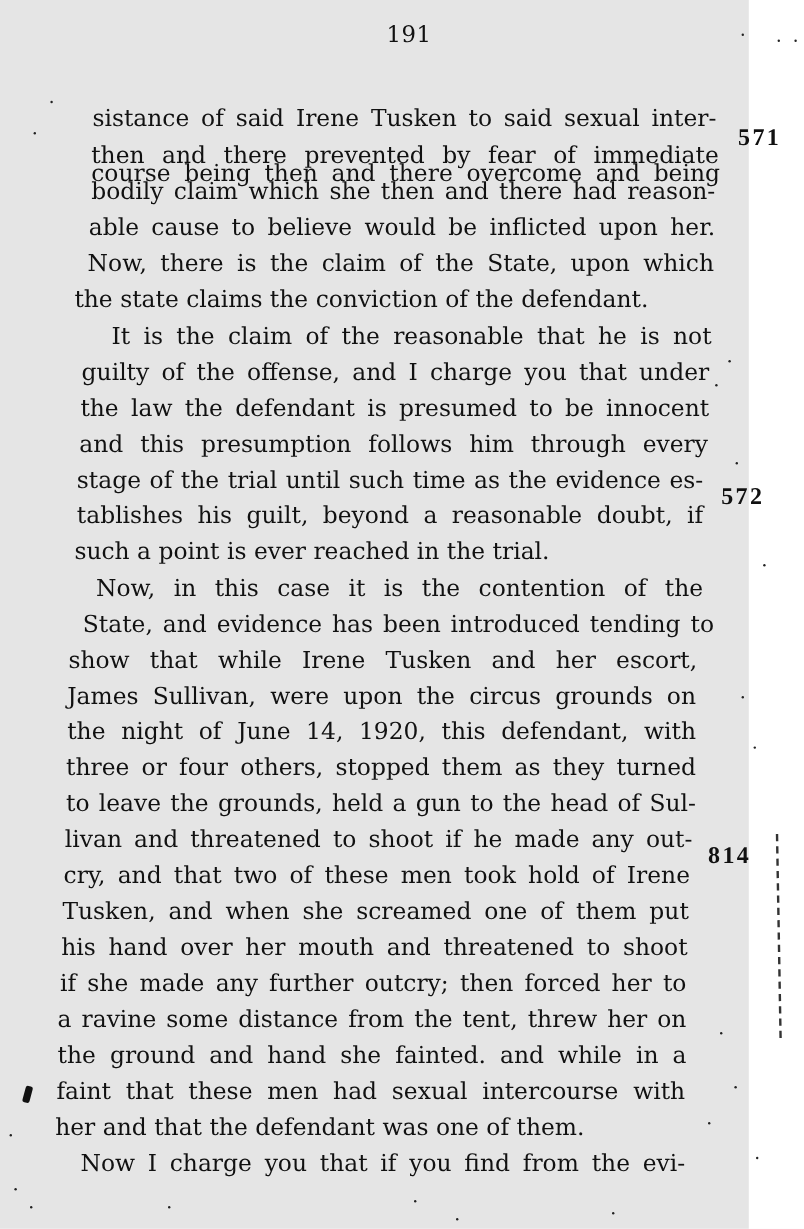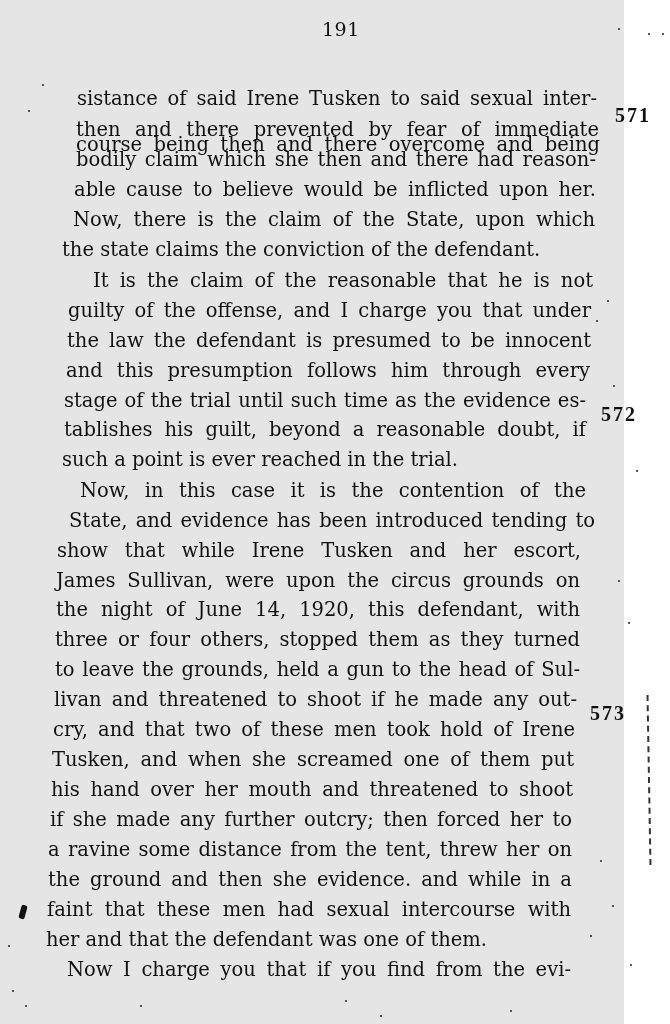--- a/index.html
+++ b/index.html
@@ -44,29 +44,29 @@
       <div class="line" style="left: 56px; top: 569px; width: 524px;">James Sullivan, were upon the circus grounds on</div>
       <div class="line" style="left: 56px; top: 598px; width: 524px;">the night of June 14, 1920, this defendant, with</div>
       <div class="line" style="left: 55px; top: 628px; width: 525px;">three or four others, stopped them as they turned</div>
       <div class="line" style="left: 55px; top: 658px; width: 525px;">to leave the grounds, held a gun to the head of Sul-</div>
       <div class="line" style="left: 54px; top: 688px; width: 523px;">livan and threatened to shoot if he made any out-</div>
       <div class="line" style="left: 53px; top: 718px; width: 522px;">cry, and that two of these men took hold of Irene</div>
       <div class="line" style="left: 52px; top: 748px; width: 522px;">Tusken, and when she screamed one of them put</div>
       <div class="line" style="left: 51px; top: 778px; width: 522px;">his hand over her mouth and threatened to shoot</div>
       <div class="line" style="left: 50px; top: 808px; width: 522px;">if she made any further outcry; then forced her to</div>
       <div class="line" style="left: 48px; top: 838px; width: 524px;">a ravine some distance from the tent, threw her on</div>
-      <div class="line" style="left: 48px; top: 868px; width: 524px;">the ground and then she evidence. and while in a</div>
+      <div class="line" style="left: 48px; top: 868px; width: 524px;">the ground and hand she fainted. and while in a</div>
       <div class="line" style="left: 47px; top: 898px; width: 524px;">faint that these men had sexual intercourse with</div>
       <div class="line last" style="left: 46px; top: 928px; width: 452px;">her and that the defendant was one of them.</div>
       <div class="line" style="left: 67px; top: 958px; width: 504px;">Now I charge you that if you find from the evi-</div>
     </div>
   <div id="margins">
       <div class="margin-num" style="left: 615px; top: 104px;">571</div>
       <div class="margin-num" style="left: 601px; top: 403px;">572</div>
-      <div class="margin-num" style="left: 590px; top: 702px;">573</div>
+      <div class="margin-num" style="left: 590px; top: 702px;">814</div>
     </div>
   <div class="edge-line"></div>
   <div class="blot"></div>
   <div id="specks">
       <div class="speck" style="left: 42px; top: 84px; width: 2px; height: 2px;"></div>
       <div class="speck" style="left: 28px; top: 110px; width: 2px; height: 2px;"></div>
       <div class="speck" style="left: 596px; top: 320px; width: 2px; height: 2px;"></div>
       <div class="speck" style="left: 607px; top: 300px; width: 2px; height: 2px;"></div>
       <div class="speck" style="left: 613px; top: 385px; width: 2px; height: 2px;"></div>
       <div class="speck" style="left: 648px; top: 33px; width: 2px; height: 2px;"></div>

